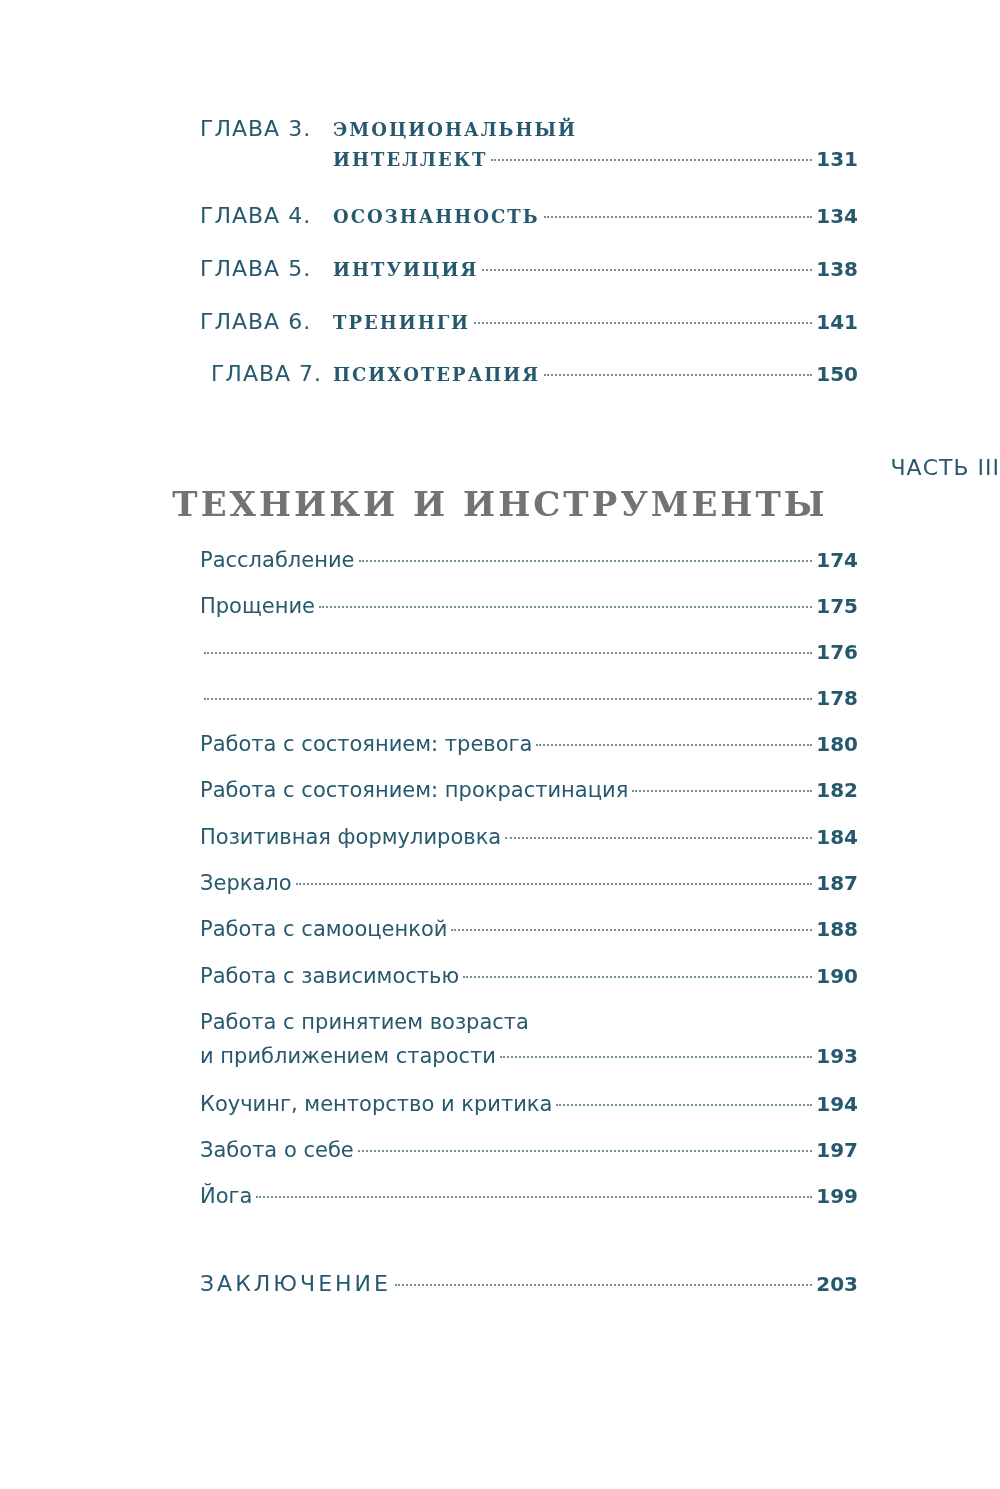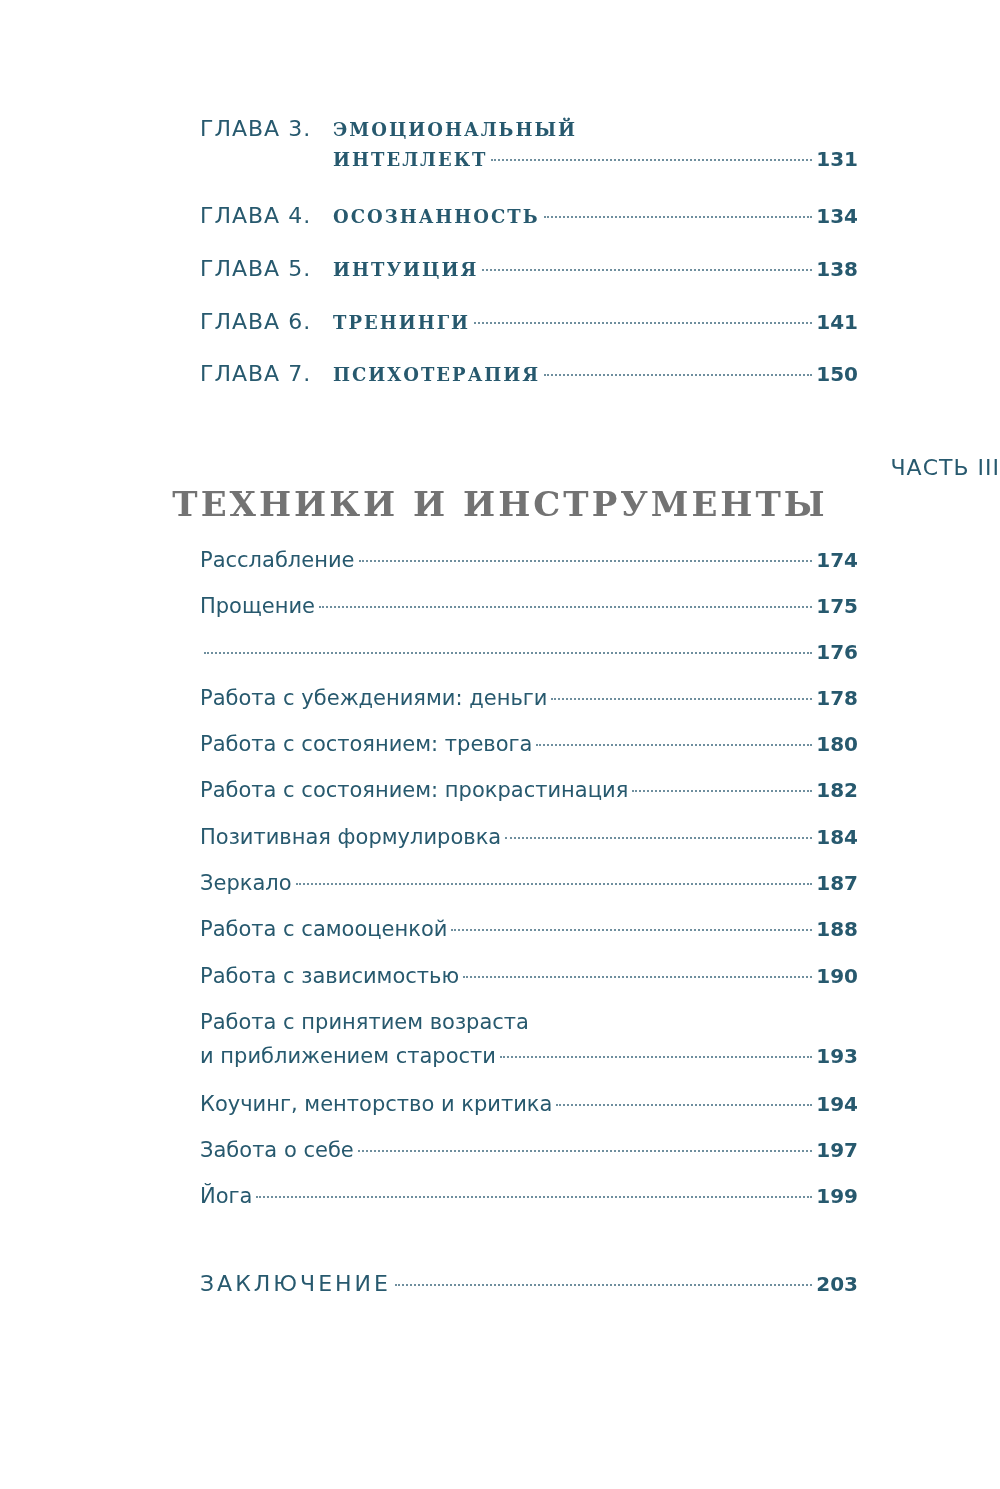--- a/index.html
+++ b/index.html
@@ -51,21 +51,21 @@
 
 <div class="toc" style="top:309px;">
   <div class="row">
     <span class="chap-label">ГЛАВА 6.</span>
     <span class="chap-title">ТРЕНИНГИ</span>
     <span class="dots"></span>
     <span class="num">141</span>
   </div>
 </div>
 
-<div class="toc" style="top:361px;">
+<div class="toc" style="top:361px;text-align:center;">
   <div class="row">
     <span class="chap-label">ГЛАВА 7.</span>
     <span class="chap-title">ПСИХОТЕРАПИЯ</span>
     <span class="dots"></span>
     <span class="num">150</span>
   </div>
 </div>
 
 <div class="part-label">ЧАСТЬ III</div>
 <div class="part-title">ТЕХНИКИ И ИНСТРУМЕНТЫ</div>
@@ -85,21 +85,20 @@
     </div>
   </div>
 <div class="toc" style="top:640px;">
     <div class="row item">
       <span class="dots"></span>
       <span class="num">176</span>
     </div>
   </div>
 <div class="toc" style="top:686px;">
     <div class="row item">
-  <span>Работа с убеждениями: деньги</span>
       <span class="dots"></span>
       <span class="num">178</span>
     </div>
   </div>
 <div class="toc" style="top:732px;">
     <div class="row item">
   <span>Работа с состоянием: тревога</span>
       <span class="dots"></span>
       <span class="num">180</span>
     </div>

